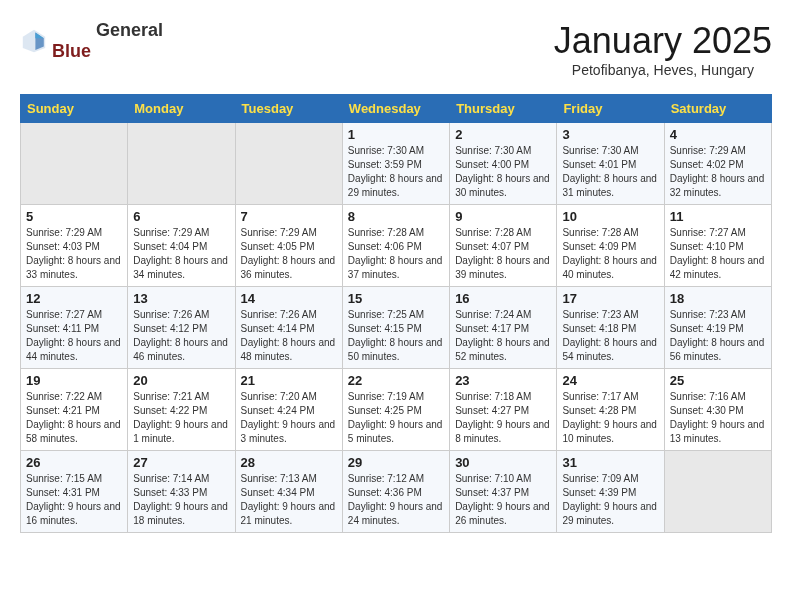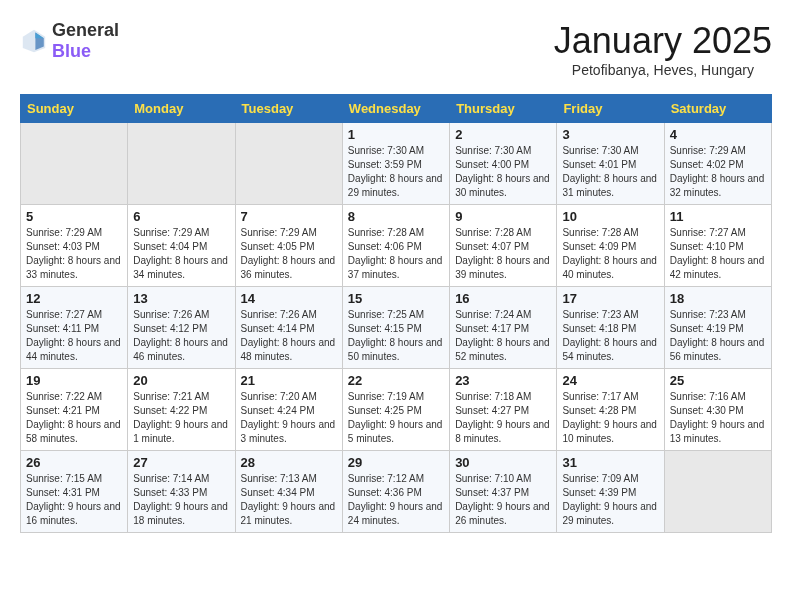--- a/index.html
+++ b/index.html
@@ -85,22 +85,22 @@
 
 <div class="header-section">
   <div class="logo">
     <svg class="logo-icon" viewBox="0 0 40 40">
       <polygon points="20,4 36,14 36,30 20,36 4,30 4,14" fill="#1a5fa8" opacity="0.15"></polygon>
       <polygon points="22,8 34,16 34,28 22,33" fill="#1a5fa8" opacity="0.6"></polygon>
       <polygon points="22,8 34,16 22,16" fill="#4a9fd4"></polygon>
     </svg>
     <div>
       <div>
-        <span style="color:#333;font-size:18px;font-weight:bold;">General</span><br>
-        <span style="color:#8b5cf6;font-size:18px;font-weight:bold;">Blue</span>
+        <span style="color:#333;font-size:18px;font-weight:bold;margin-left:44px;">General</span><br>
+        <span style="color:#7f1d1d;font-size:18px;font-weight:bold;">Blue</span>
       </div>
     </div>
   </div>
   <div class="title-section">
     <div class="month-title">January 2025</div>
     <div class="subtitle">Petofibanya, Heves, Hungary</div>
   </div>
 </div>
 
 <table>

